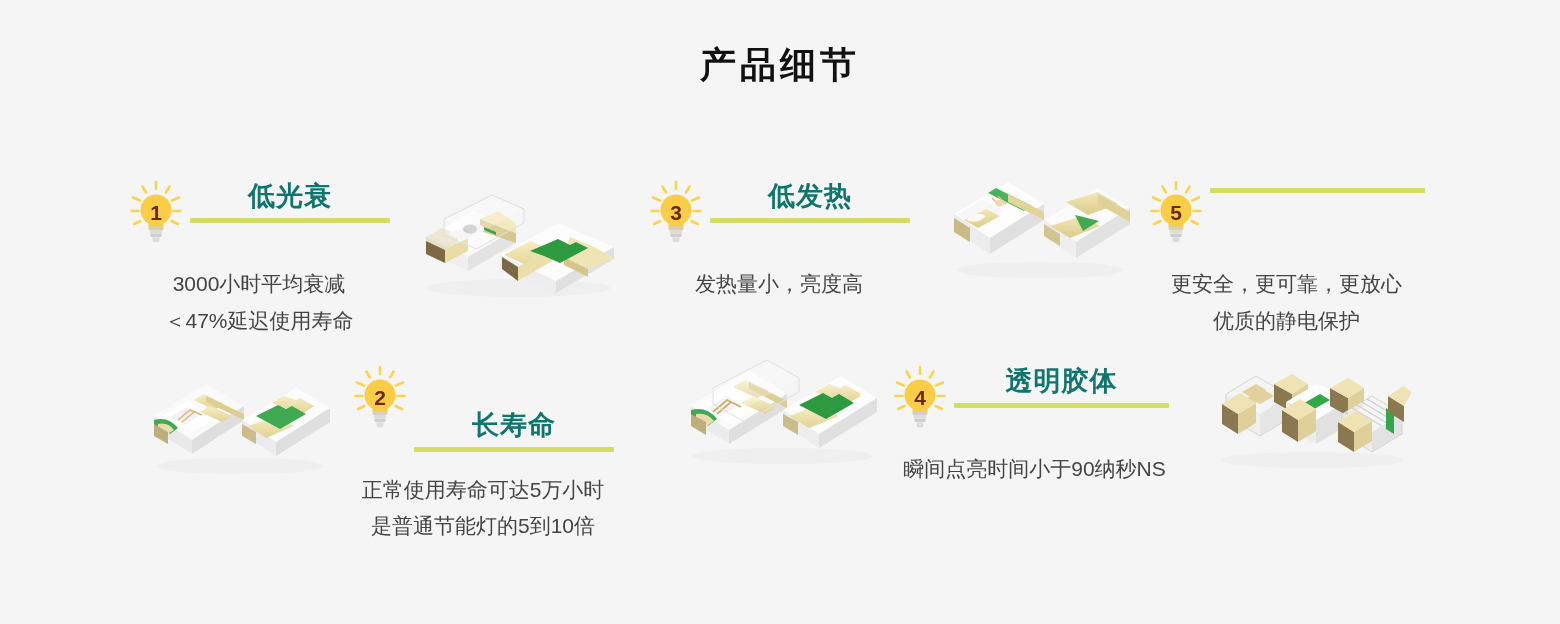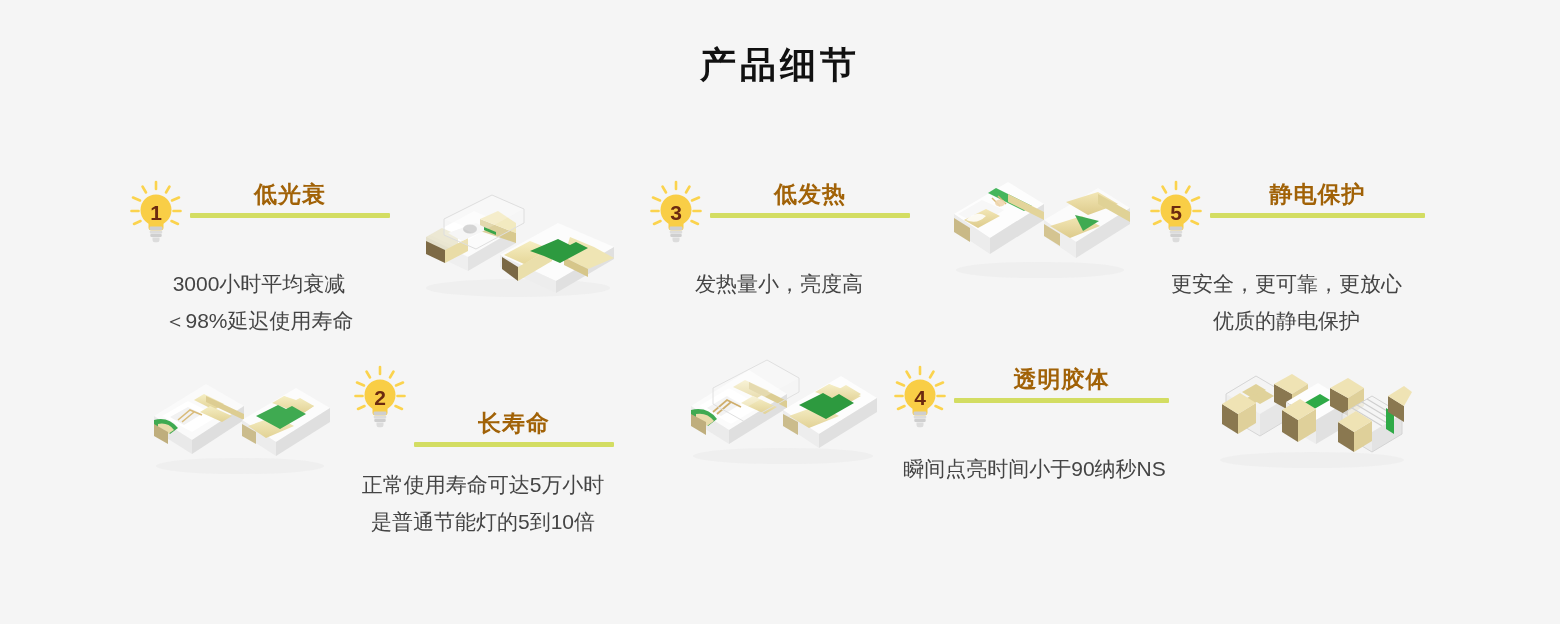--- a/index.html
+++ b/index.html
@@ -19,21 +19,21 @@
 
   
   .feature { position:absolute; }
   .feature-row { display:flex; align-items:flex-start; }
 
   .bulb { width:56px; height:66px; position:relative; flex:0 0 56px; }
   .bulb svg { display:block; width:56px; height:66px; }
 
   .head { margin-left:6px; padding-top:2px; }
   .f-title {
-    font-size:23px; font-weight:bold; color:#a16207;
+    font-size:27px; font-weight:bold; color:#0f766e;
     letter-spacing:1px; line-height:1.1; text-align:center;
     white-space:nowrap;
   }
   .rule { height:5px; background:#d3dd62; margin-top:6px; border-radius:1px; }
   .f-desc {
     margin-top:20px; font-size:21px; color:#444;
     line-height:1.75; text-align:center; white-space:nowrap;
   }
 
   
@@ -69,21 +69,21 @@
         <text x="28" y="39.5" text-anchor="middle" font-family="Liberation Sans, sans-serif" font-size="21" font-weight="bold" fill="#6b2a10">1</text>
       </svg>
     </div>
     <div class="head">
       <div class="f-title" style="width:200px;">低光衰</div>
       <div class="rule" style="width:200px;"></div>
     </div>
   </div>
   <div class="f-desc" style="width:262px;">
     <div>3000小时平均衰减</div>
-    <div>＜98%延迟使用寿命</div>
+    <div>＜47%延迟使用寿命</div>
   </div>
 </div>
 
 <div class="led-img" style="left:418px; top:185px;">
   <svg width="205" height="115" viewBox="0 0 205 115">
     <defs>
       <linearGradient id="g1a" x1="0" y1="0" x2="1" y2="1">
         <stop offset="0" stop-color="#ffffff"></stop>
           <stop offset="1" stop-color="#e6e6e6"></stop>
       </linearGradient>
@@ -219,21 +219,20 @@
         <circle cx="28" cy="30" r="15.5" fill="#f9ce46"></circle>
         <path d="M20.5 43 h15 v4.5 a3 3 0 0 1 -3 3 h-9 a3 3 0 0 1 -3 -3 z" fill="#f9ce46"></path>
         <rect x="21.5" y="46.5" width="13" height="3.4" rx="1.2" fill="#cfcfcf"></rect>
         <rect x="21.8" y="50.4" width="12.4" height="3.2" rx="1.2" fill="#dcdcdc"></rect>
         <rect x="22.3" y="53.8" width="11.4" height="3.2" rx="1.2" fill="#cfcfcf"></rect>
         <path d="M24.5 57.4 h7 v2.6 a2.2 2.2 0 0 1 -2.2 2.2 h-2.6 a2.2 2.2 0 0 1 -2.2 -2.2 z" fill="#dcdcdc"></path>
         <text x="28" y="39.5" text-anchor="middle" font-family="Liberation Sans, sans-serif" font-size="21" font-weight="bold" fill="#6b2a10">5</text>
       </svg>
     </div>
     <div class="head">
-      <div class="f-title" style="width:215px;">静电保护</div>
       <div class="rule" style="width:215px;"></div>
     </div>
   </div>
   <div class="f-desc" style="width:277px;">
     <div>更安全，更可靠，更放心</div>
     <div>优质的静电保护</div>
   </div>
 </div>
 
 <div class="led-img" style="left:148px; top:368px;">

